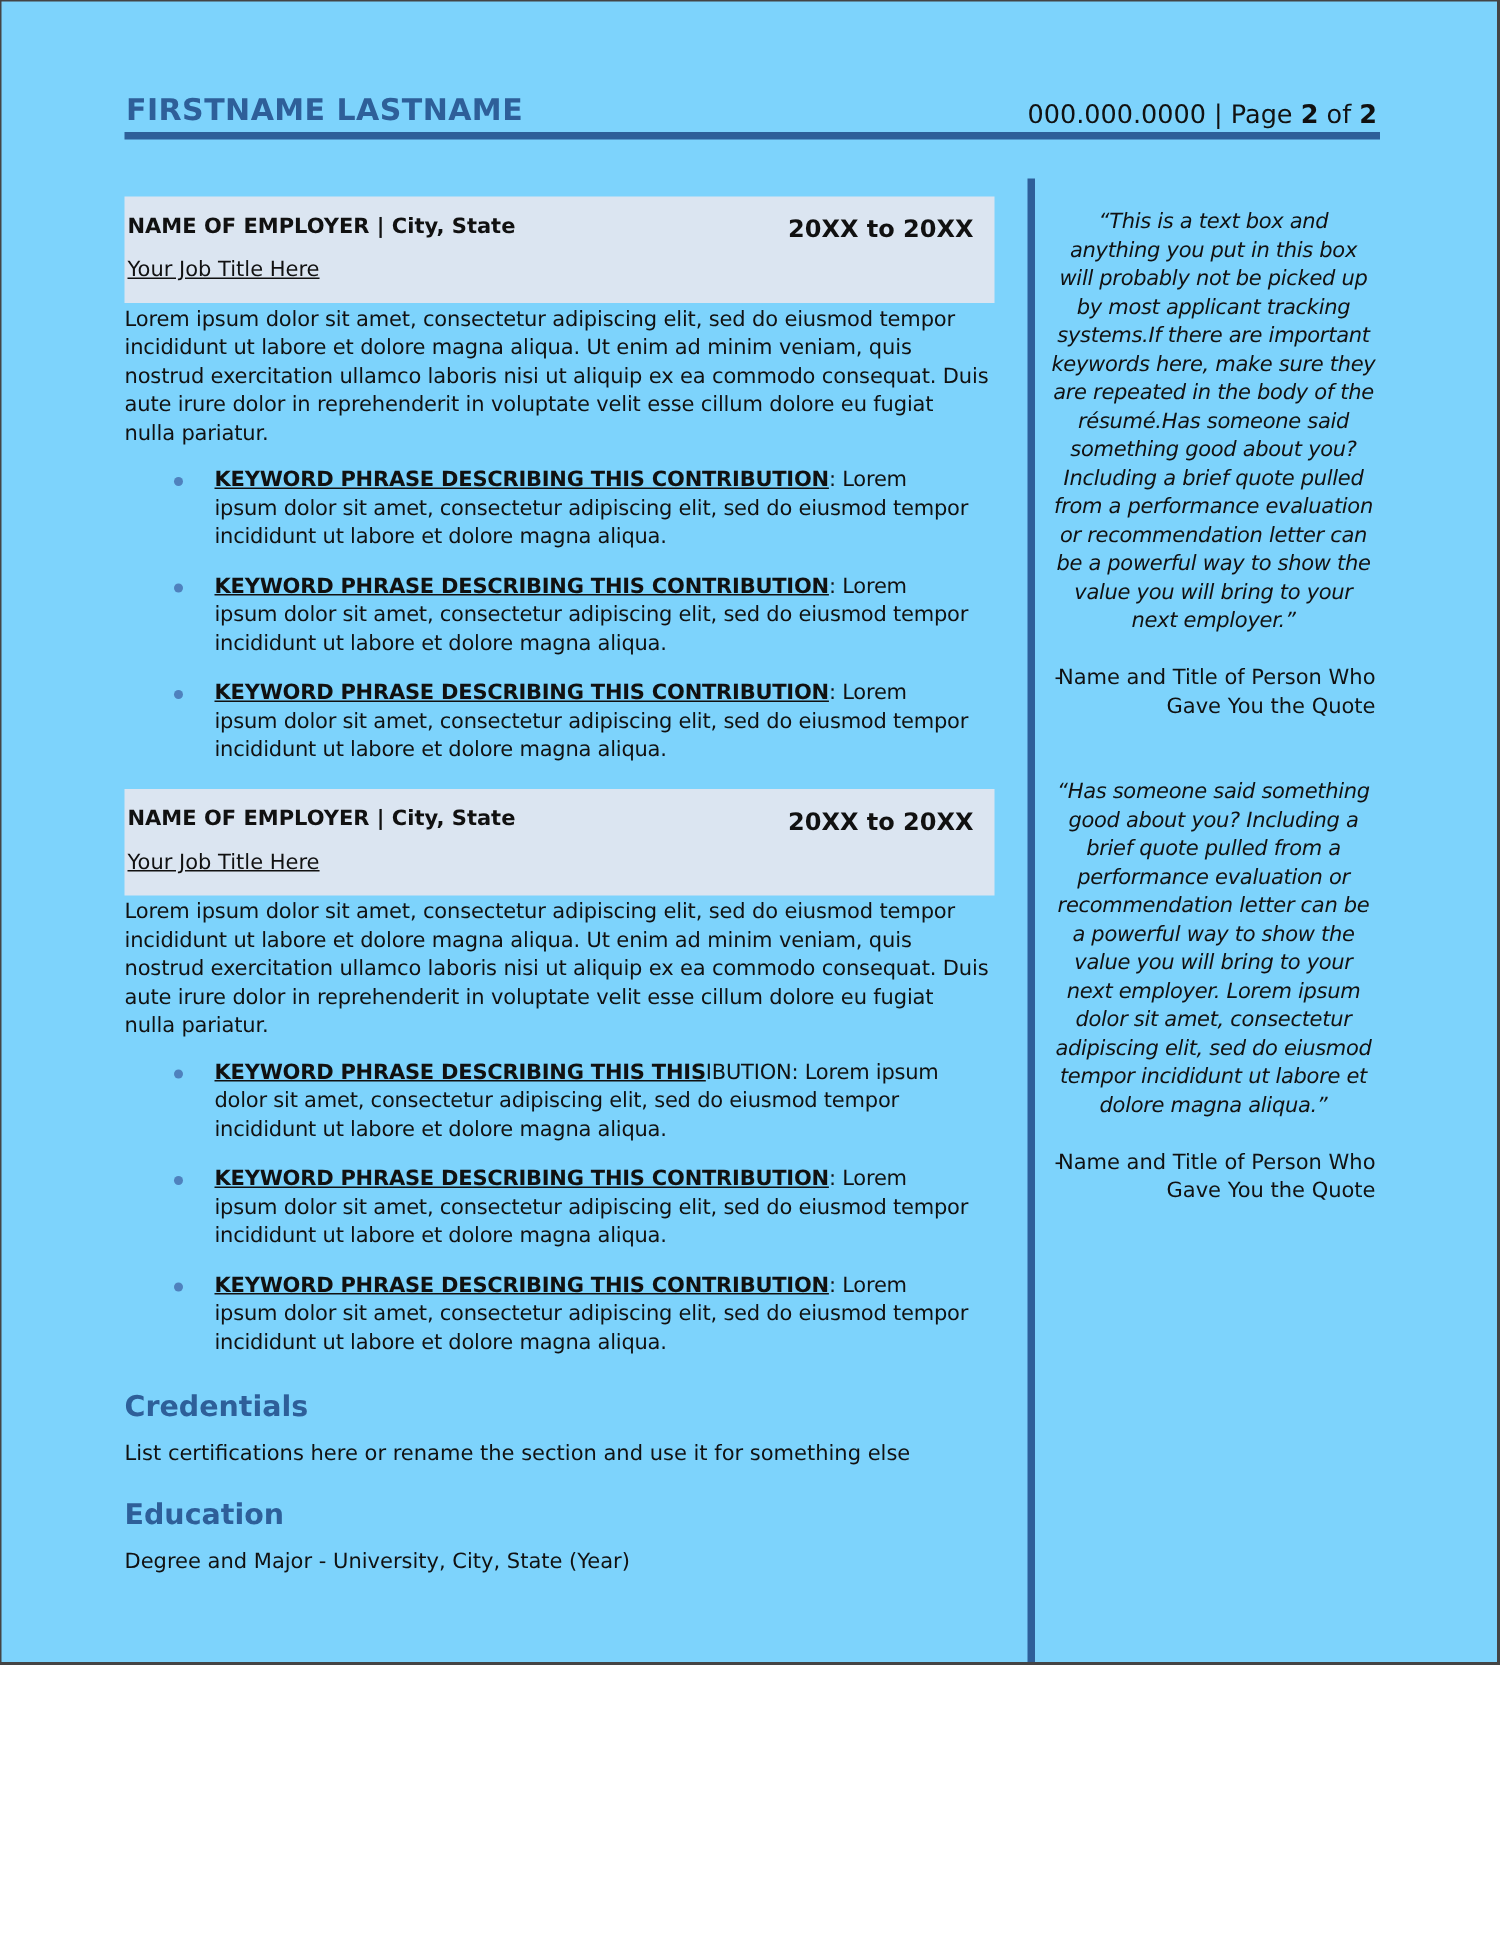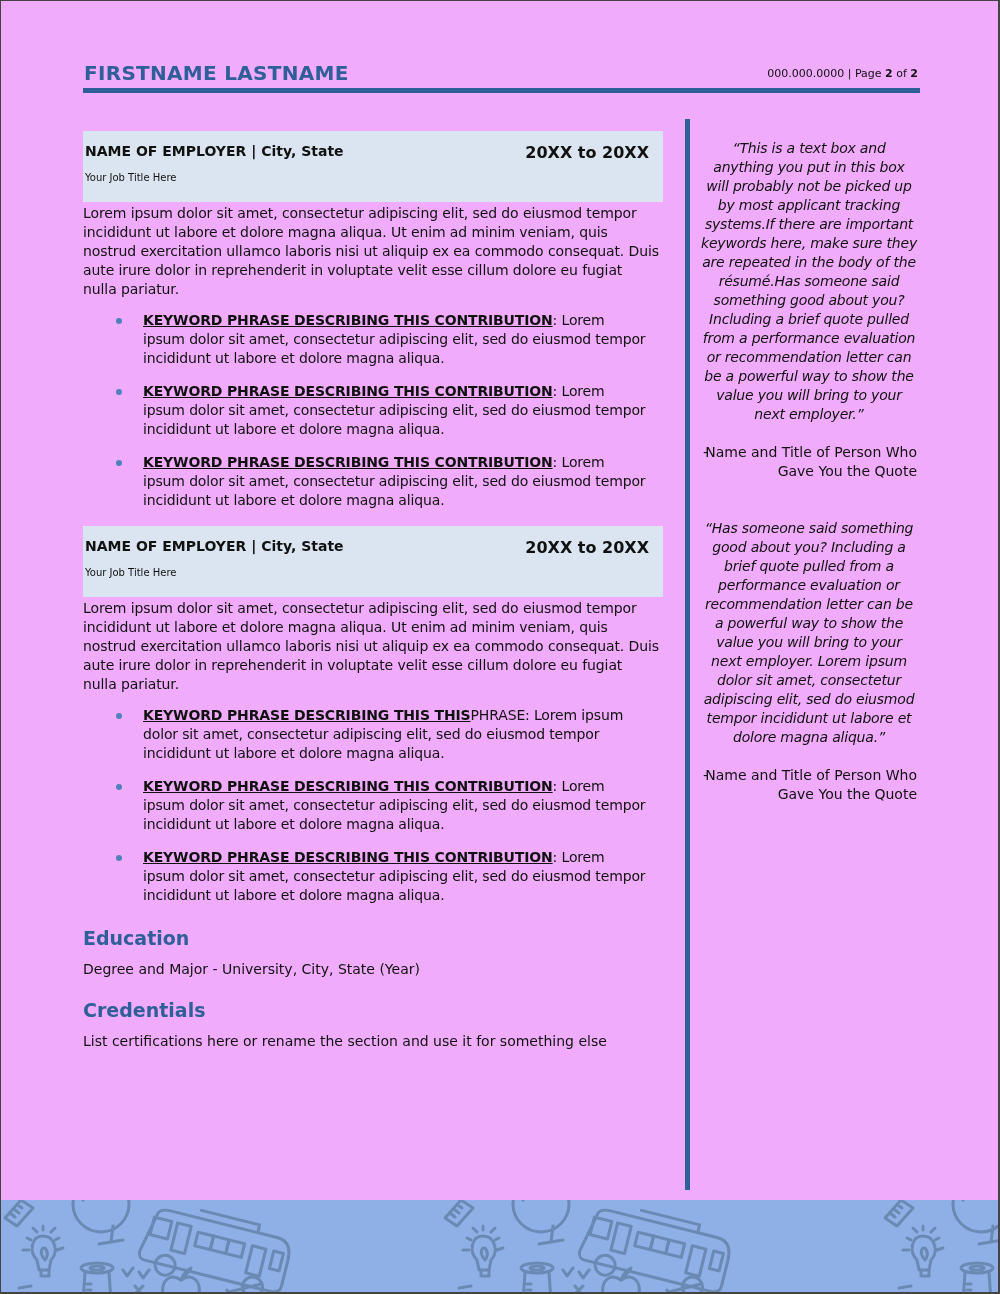--- a/index.html
+++ b/index.html
@@ -4,41 +4,41 @@
   <style>
     * { box-sizing: border-box; margin: 0; padding: 0; }
     html, body { width: 1000px; height: 1294px; background: #ffffff; }
     body {
       position: relative;
       overflow: hidden;
       font-family: "DejaVu Sans", "Liberation Sans", sans-serif;
       color: #111111;
     }
     .page {
-      position: absolute; left: 0; top: 0; width: 1000px; height: 1294px;
+      position: absolute; left: 0; top: 0; width: 1000px; height: 1110px;
       border: 1px solid #444444;
       border-right-width: 2px;
       border-bottom-width: 2px;
-      background: #f0abfc;
+      background: #7dd3fc;
       overflow: hidden;
     }
 
     
     .header {
       position: absolute; left: 82px; top: 60px; width: 837px; height: 34px;
     }
     .header-name {
       position: absolute; left: 1px; top: 0px;
       font-size: 20px; font-weight: bold; letter-spacing: 0.3px;
       color: #2e5f99;
       font-family: "DejaVu Sans", sans-serif;
     }
     .header-right {
       position: absolute; right: 2px; top: 6px;
-      font-size: 11px; color: #111;
+      font-size: 17px; color: #111;
       white-space: nowrap;
     }
     .header-right b { font-weight: bold; }
     .header-rule {
       position: absolute; left: 0; top: 27px; width: 837px; height: 5px;
       background: #2e5f99;
     }
 
     
     .left-col {
@@ -53,21 +53,22 @@
     .job-employer {
       position: absolute; left: 2px; top: 12px;
       font-size: 14px; font-weight: bold;
     }
     .job-dates {
       position: absolute; right: 14px; top: 12px;
       font-size: 16px; font-weight: bold;
     }
     .job-title {
       position: absolute; left: 2px; top: 41px;
-      font-size: 10px;
+      font-size: 14px;
+      text-decoration: underline;
     }
     .job-body {
       font-size: 14px; line-height: 19px;
       margin-top: 2px;
       padding-right: 4px;
       letter-spacing: -0.1px;
     }
     .bullets { list-style: none; margin-top: 12px; }
     .bullet {
       position: relative;
@@ -162,39 +163,39 @@
 
     <div class="job">
       <div class="job-head">
         <div class="job-employer">NAME OF EMPLOYER | City, State</div>
         <div class="job-dates">20XX to 20XX</div>
         <div class="job-title">Your Job Title Here</div>
       </div>
       <p class="job-body">Lorem ipsum dolor sit amet, consectetur adipiscing elit, sed do eiusmod tempor incididunt ut labore et dolore magna aliqua. Ut enim ad minim veniam, quis nostrud exercitation ullamco laboris nisi ut aliquip ex ea commodo consequat. Duis aute irure dolor in reprehenderit in voluptate velit esse cillum dolore eu fugiat nulla pariatur.</p>
       <ul class="bullets">
         <li class="bullet">
-          <span class="bullet-dot"></span><b>KEYWORD PHRASE DESCRIBING THIS THIS</b><span>PHRASE</span><span>: Lorem ipsum dolor sit amet, consectetur adipiscing elit, sed do eiusmod tempor incididunt ut labore et dolore magna aliqua.</span>
+          <span class="bullet-dot"></span><b>KEYWORD PHRASE DESCRIBING THIS THIS</b><span>IBUTION</span><span>: Lorem ipsum dolor sit amet, consectetur adipiscing elit, sed do eiusmod tempor incididunt ut labore et dolore magna aliqua.</span>
         </li>
         <li class="bullet">
           <span class="bullet-dot"></span><b>KEYWORD PHRASE DESCRIBING THIS CONTRIBUTION</b><span></span><span>: Lorem ipsum dolor sit amet, consectetur adipiscing elit, sed do eiusmod tempor incididunt ut labore et dolore magna aliqua.</span>
         </li>
         <li class="bullet">
           <span class="bullet-dot"></span><b>KEYWORD PHRASE DESCRIBING THIS CONTRIBUTION</b><span></span><span>: Lorem ipsum dolor sit amet, consectetur adipiscing elit, sed do eiusmod tempor incididunt ut labore et dolore magna aliqua.</span>
         </li>
       </ul>
+    </div>
+
+    <div class="section">
+      <h2 class="section-title">Credentials</h2>
+      <p class="section-text">List certifications here or rename the section and use it for something else</p>
     </div>
 
     <div class="section">
       <h2 class="section-title">Education</h2>
       <p class="section-text">Degree and Major - University, City, State (Year)</p>
-    </div>
-
-    <div class="section">
-      <h2 class="section-title">Credentials</h2>
-      <p class="section-text">List certifications here or rename the section and use it for something else</p>
     </div>
   </div>
 
   <div class="vdivider"></div>
 
   <div class="right-col">
     <div class="quote-block">
       <p class="quote">“This is a text box and anything you put in this box will probably not be picked up by most applicant tracking systems.If there are important keywords here, make sure they are repeated in the body of the résumé.Has someone said something good about you? Including a brief quote pulled from a performance evaluation or recommendation letter can be a powerful way to show the value you will bring to your next employer.”</p>
       <div class="attribution">
         <span class="attr-dash">-</span>

